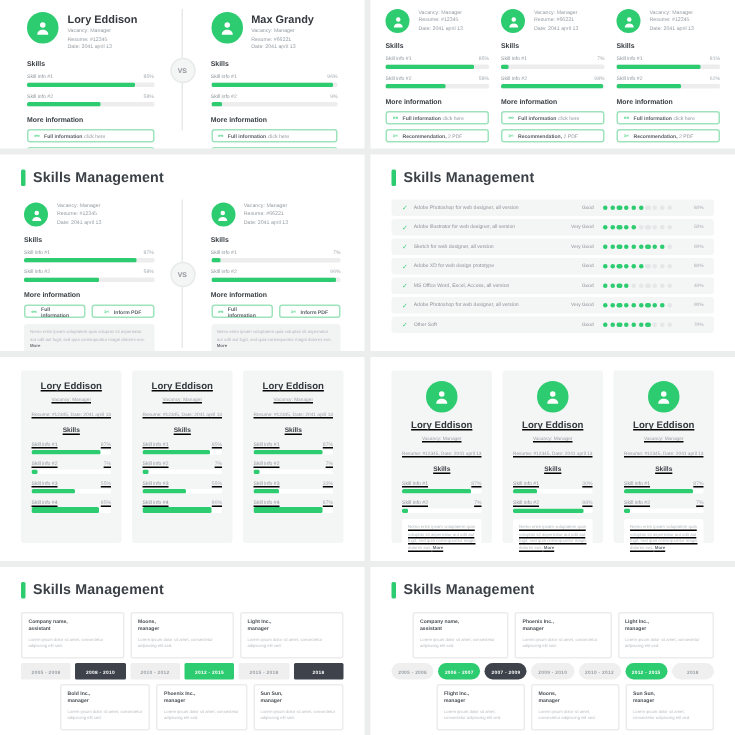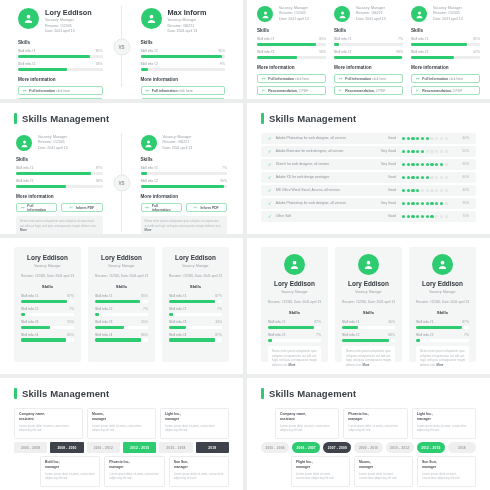--- a/index.html
+++ b/index.html
@@ -14,20 +14,21 @@
     display: grid;
     grid-template-columns: 1fr 1fr;
     grid-template-rows: 99px 131px 136px 124px;
     gap: 4px 4px;
     padding: 0 0 0 0;
   }
   .panel {
     background: #fff;
     position: relative;
     overflow: hidden;
+    text-decoration: underline;
   }
   .panel-inner { position: absolute; inset: 0; padding: 6px 12px; }
 
   
   .heading {
     display: flex; align-items: center; gap: 5px;
     font-size: 9.5px; font-weight: bold; color: #3b4046;
     margin: 10px 0 9px 14px; letter-spacing: .1px;
   }
   .heading .tick { width: 3px; height: 11px; background: #2ecc71; border-radius: 1px; }
@@ -196,21 +197,21 @@
 
         <div class="col">
           <div class="person">
             <div class="avatar">
               <svg width="11" height="11" viewBox="0 0 24 24" fill="#fff">
                   <circle cx="12" cy="8" r="4"></circle>
                   <path d="M4 22c0-4.4 3.6-7 8-7s8 2.6 8 7z"></path>
                 </svg>
             </div>
             <div>
-              <div class="pname">Max Inform</div>
+              <div class="pname">Max Grandy</div>
               <div class="pmeta">Vacancy: Manager</div>
               <div class="pmeta">Resume: #66221</div>
               <div class="pmeta">Date: 2041 april 13</div>
             </div>
           </div>
           <div class="seclabel">Skills</div>
           <div class="skill">
             <div class="skrow">
               <span class="skname">Skill info #1</span>
               <span class="skpct">96%</span>

